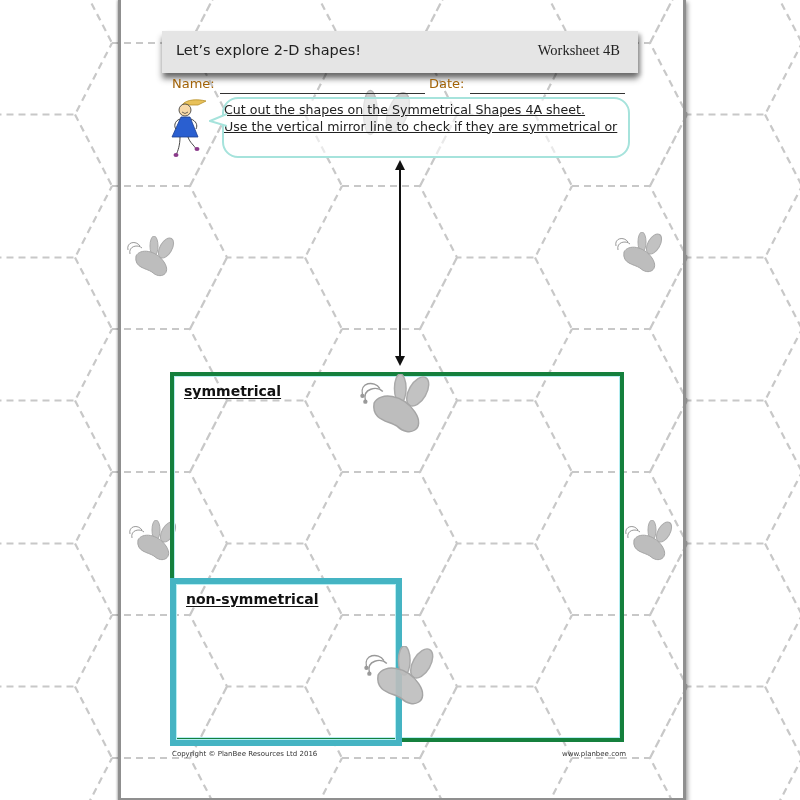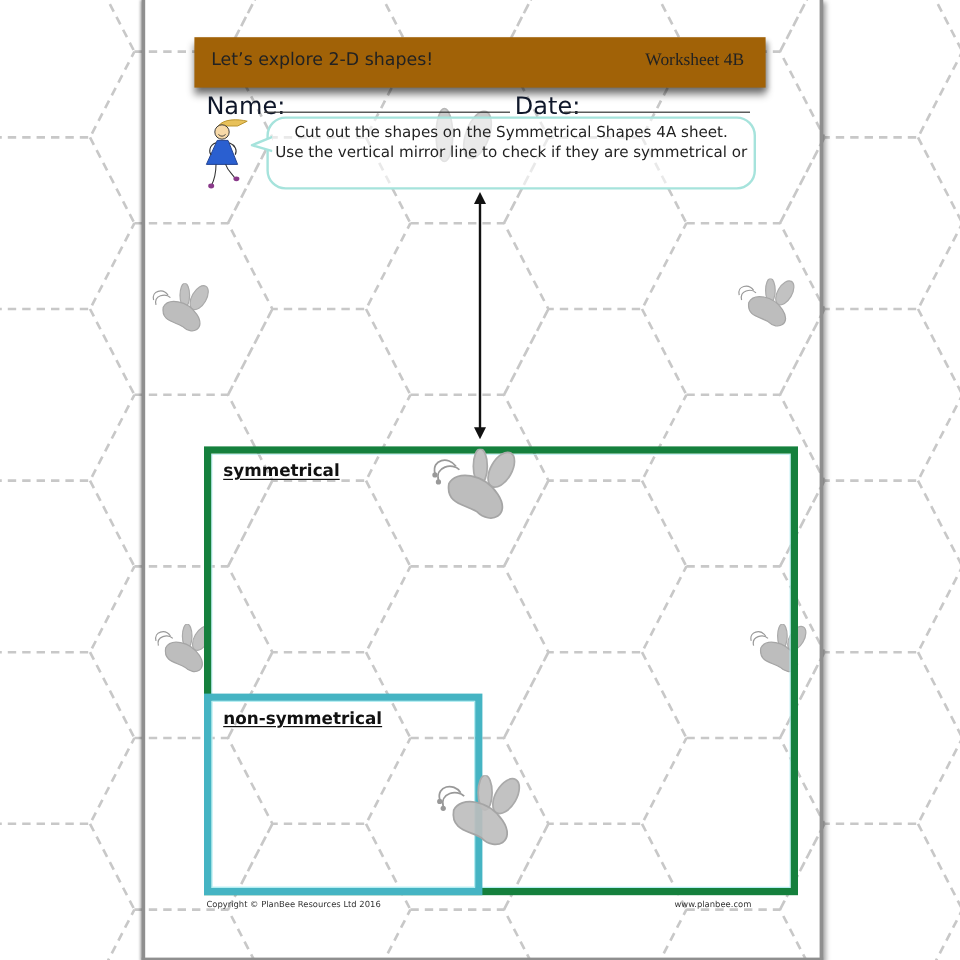--- a/index.html
+++ b/index.html
@@ -10,48 +10,47 @@
   }
   #hex-bg { position: absolute; left: 0; top: 0; width: 800px; height: 800px; z-index: 0; }
   .page {
     position: absolute; left: 118px; top: 0px; width: 562px; height: 798px;
     border-left: 3px solid #8f8f8f; border-right: 3px solid #8f8f8f; border-bottom: 3px solid #8f8f8f;
     box-shadow: 2px 2px 4px rgba(0,0,0,0.35), -1px 0 2px rgba(0,0,0,0.25);
     background: transparent; z-index: 1;
   }
   .title-banner {
     position: absolute; left: 162px; top: 31px; width: 476px; height: 42px;
-    background: #a16207;
+    background: #e5e5e5;
     box-shadow: 0 6px 6px rgba(0,0,0,0.45), 3px 3px 4px rgba(0,0,0,0.25);
     z-index: 3;
   }
   .title-left { position: absolute; left: 14px; top: 11px; font-size: 14.5px; color: #222; }
   .title-right { position: absolute; right: 18px; top: 11px; font-size: 14.5px; color: #222; font-family: Liberation Serif, serif; }
-  .name-row { position: absolute; left: 172px; top: 76px; width: 455px; height: 20px; z-index: 3; font-size: 20px; color: #0f172a; }
+  .name-row { position: absolute; left: 172px; top: 76px; width: 455px; height: 20px; z-index: 3; font-size: 13px; color: #a16207; }
   .name-label { position: absolute; left: 0; top: 0; }
   .name-line { position: absolute; left: 48px; top: 17px; width: 205px; border-bottom: 1.5px solid #333; }
   .date-label { position: absolute; left: 257px; top: 0; }
   .date-line { position: absolute; left: 298px; top: 17px; width: 155px; border-bottom: 1.5px solid #333; }
   .girl { position: absolute; left: 168px; top: 97px; width: 44px; height: 62px; z-index: 3; }
   .bubble {
     position: absolute; left: 222px; top: 97px; width: 404px; height: 57px;
     border: 2px solid #a6e3dc; border-radius: 16px; background: rgba(255,255,255,0.6);
     z-index: 3;
   }
   .bubble-tail { position: absolute; left: 209px; top: 112px; width: 18px; height: 20px; z-index: 4; }
   .bubble-text {
-    position: absolute; left: 0; right: 0; top: 3px; text-align: center;
-    font-size: 12.6px; line-height: 16.5px; color: #222;
+    position: absolute; left: 0; right: 0; top: 3px; 
+    font-size: 12.6px; line-height: 16.5px; color: #222; text-decoration: underline;
   }
   .mirror-line { position: absolute; left: 392px; top: 160px; width: 16px; height: 206px; z-index: 3; }
   .box-outer {
     position: absolute; left: 170px; top: 372px; width: 446px; height: 362px;
-    border: 6px solid #15803d; box-shadow: inset 0 0 0 1px #b6eef2;
+    border: 4px solid #15803d; box-shadow: inset 0 0 0 1px #b6eef2;
     z-index: 2;
-    padding-left: 37px;
   }
   .box-inner {
     position: absolute; left: 170px; top: 578px; width: 220px; height: 156px;
     border: 6px solid #45b4c3; box-shadow: inset 0 0 0 1px #b6eef2;
     z-index: 2;
   }
   .box-label {
     position: absolute; left: 10px; top: 7px; font-weight: bold; font-size: 14px; color: #111;
     text-decoration: underline; text-underline-offset: 2px;
   }

